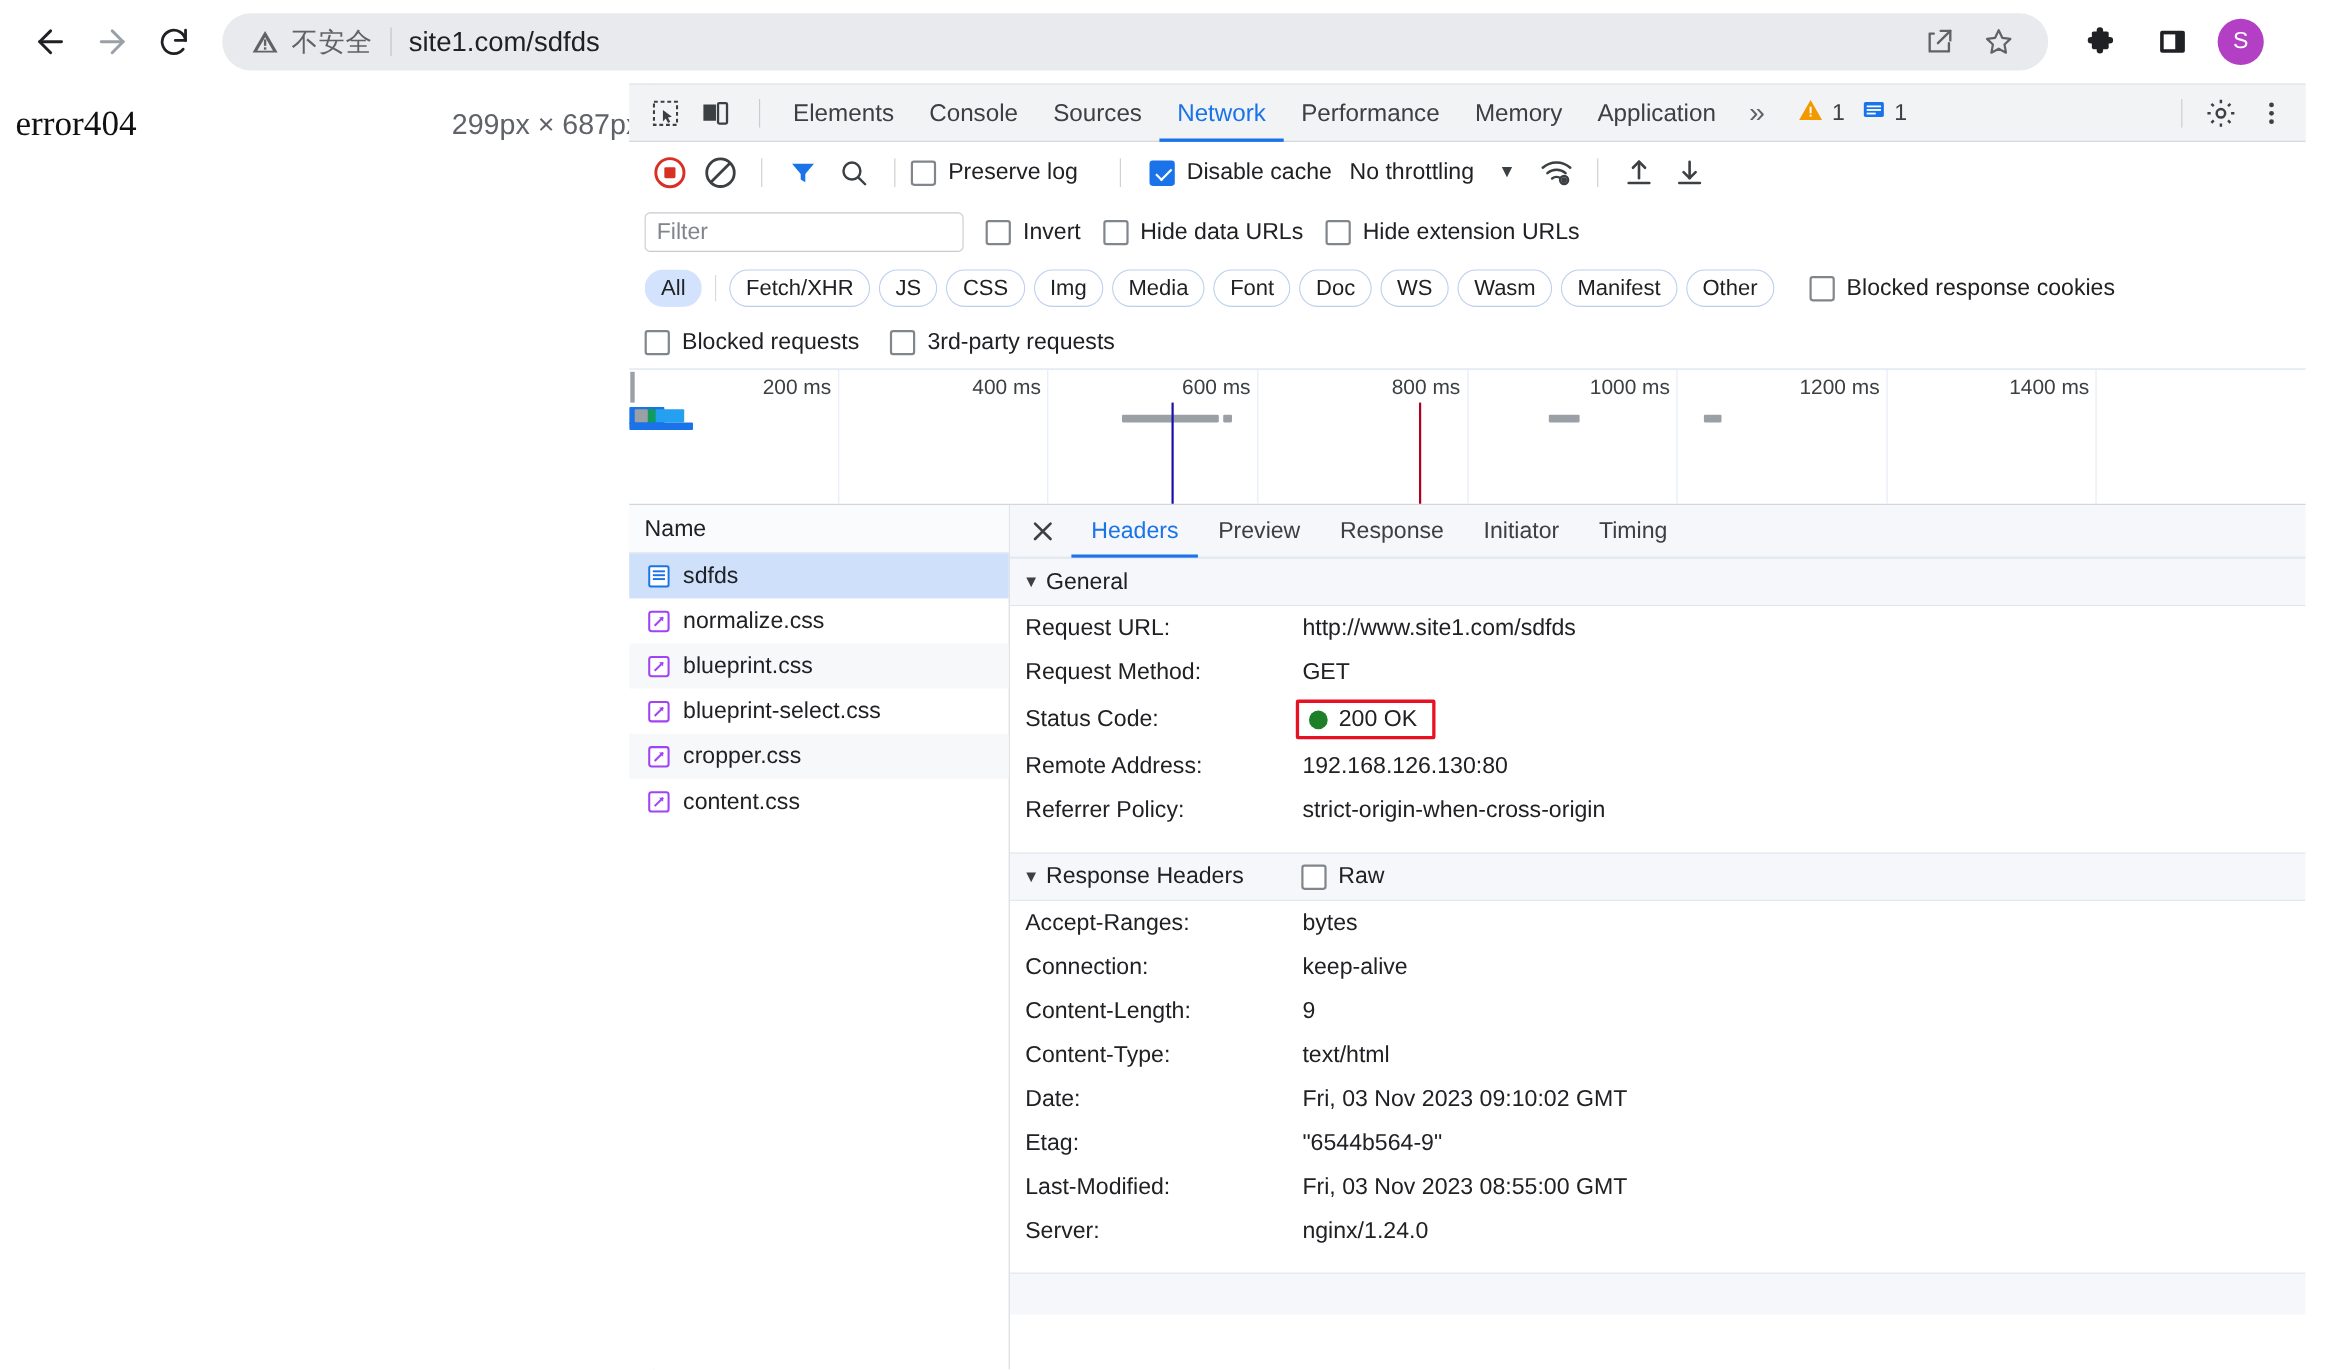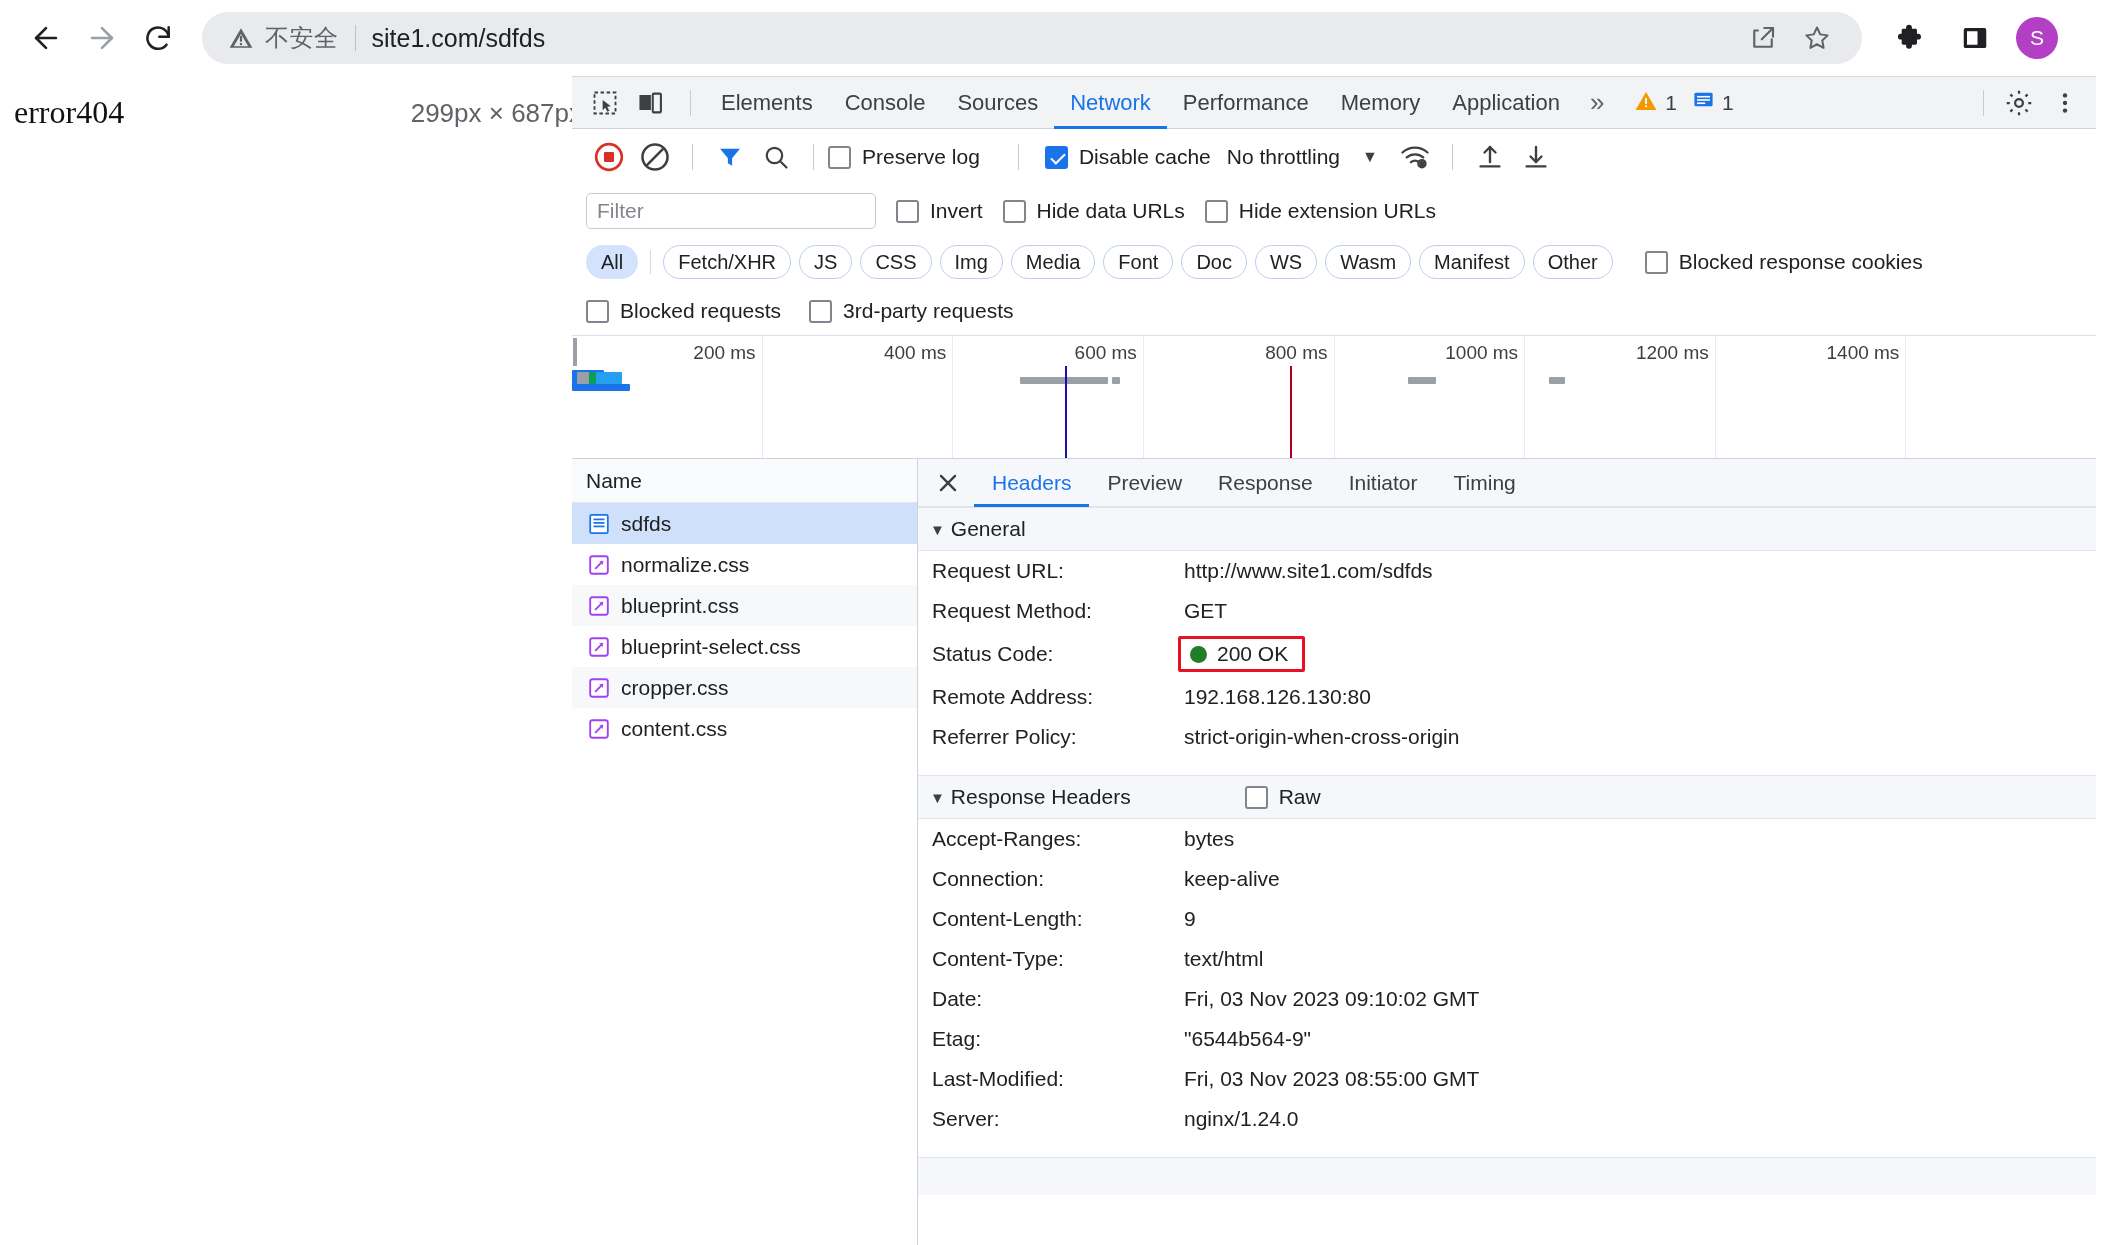--- a/index.html
+++ b/index.html
@@ -209,21 +209,21 @@
     width: 40px; height:40px; display:flex; align-items:center;
     justify-content:center; cursor:pointer; margin-right: 6px;
   }
   .detail-body { flex:1 1 auto; overflow:hidden; }
   .sect-head {
     height: 44px; display:flex; align-items:center; padding-left: 12px;
     background:#f5f7fa; border-bottom:1px solid #dfe6ef; border-top:1px solid #dfe6ef;
     font-size: 21px; color:#202124; cursor:pointer; gap: 6px;
   }
   .tri { font-size: 15px; color:#3c4043; }
-  .sect-head .raw-cb { margin-left: 108px; }
+  .sect-head .raw-cb { margin-left: 46px; }
   .kv-row { height: 40px; display:flex; align-items:center; padding-left: 14px; font-size: 21px; }
   .kv-key { width: 252px; flex:0 0 252px; color:#202124; }
   .kv-val { color:#202124; }
   .kv-row:first-child { margin-top: 8px; }
   .status-box {
     display:inline-flex; align-items:center; gap:10px;
     border: 3px solid #e81123; padding: 3px 14px 3px 9px; border-radius: 2px;
     margin-left: -6px;
   }
   .dot { width:17px; height:17px; border-radius:50%; background:#1d7f28; display:block; }

